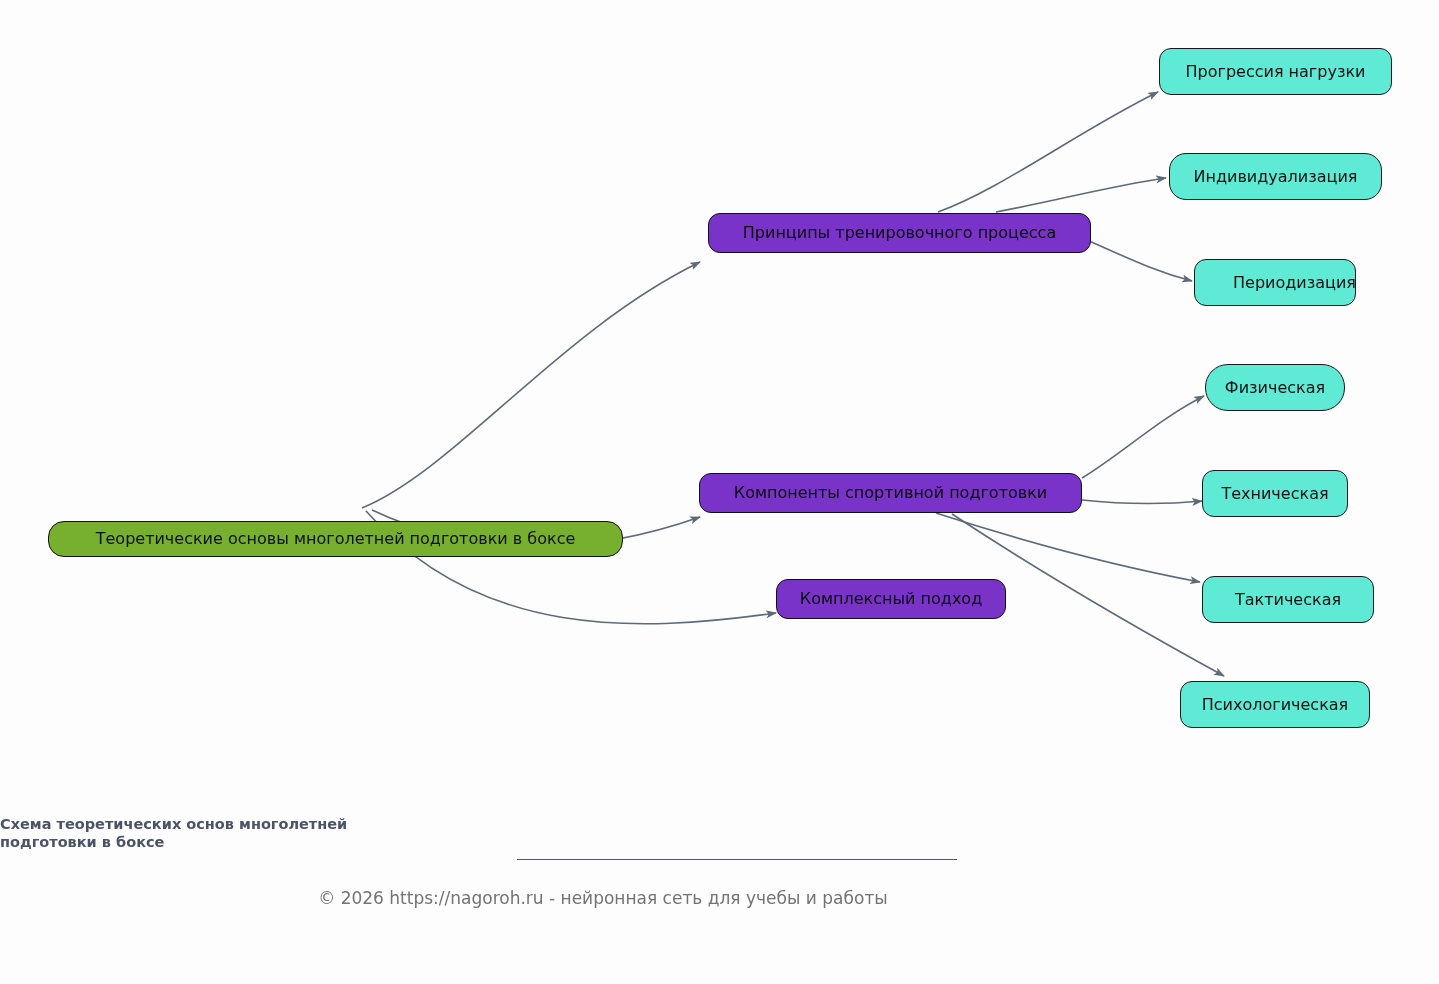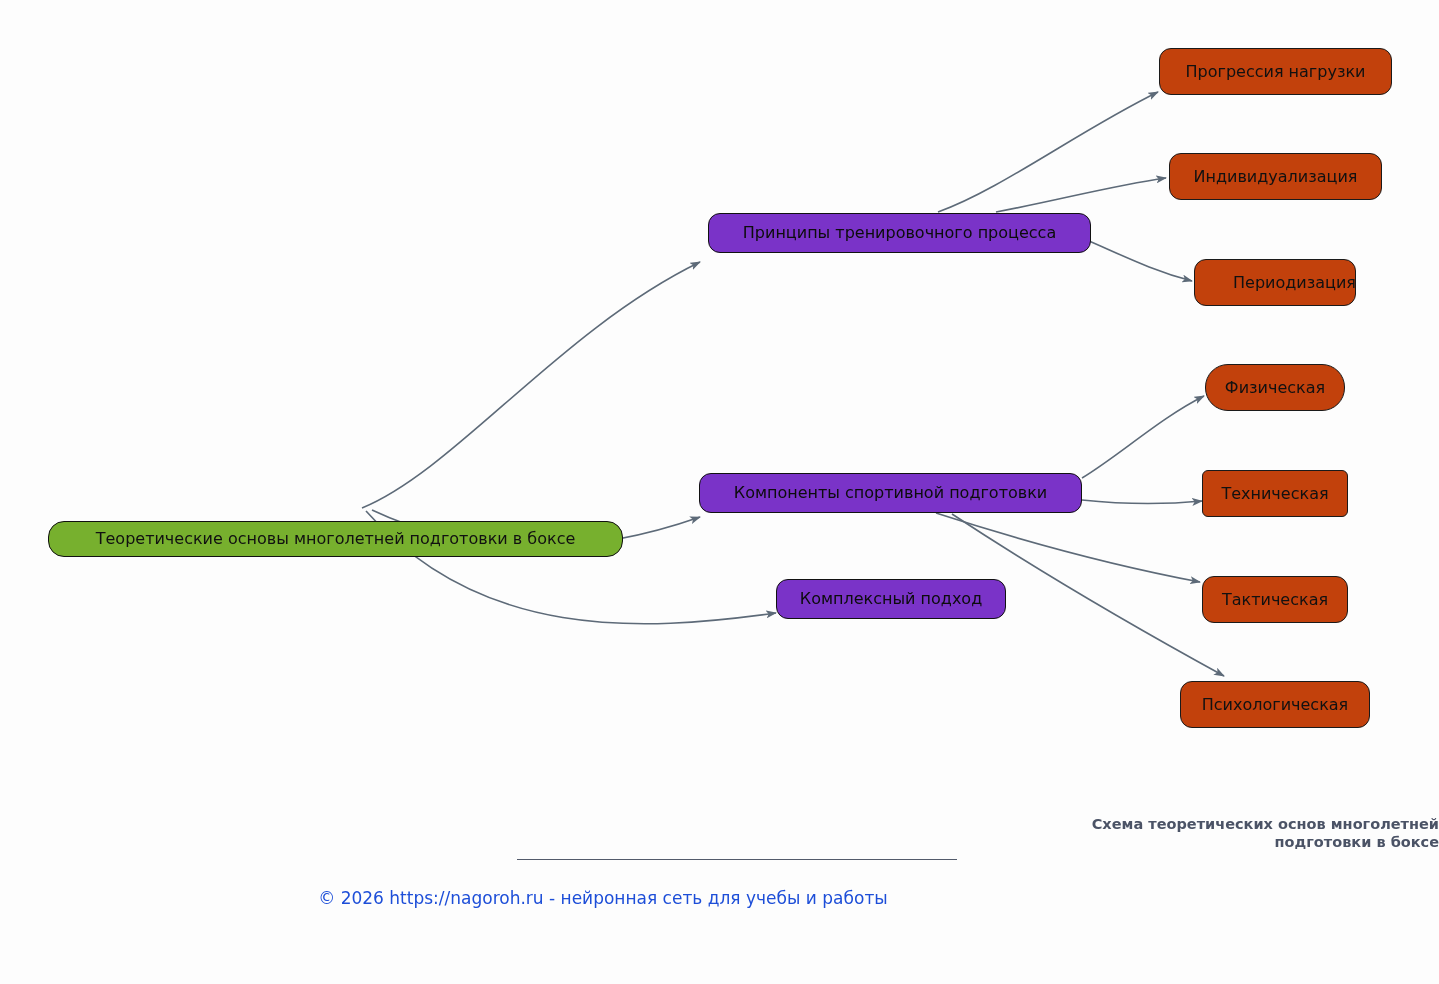--- a/index.html
+++ b/index.html
@@ -52,31 +52,31 @@
   }
 
   .node.branch {
     background: #7a33c8;
     border: 1.6px solid #111111;
     border-radius: 12px;
     color: #0c0c0c;
   }
 
   .node.leaf {
-    background: #c2410c;
+    background: #5eead4;
     border: 1.6px solid #1a1a1a;
     border-radius: 12px;
     color: #111111;
   }
 
   .caption {
     position: absolute;
     left: 0;
     width: 1439px;
-    text-align: right;
+    text-align: left;
     font-family: "DejaVu Sans", sans-serif;
     font-weight: bold;
     font-size: 14.5px;
     line-height: 18px;
     color: #4b5366;
   }
 
   .caption-line2 {
     display: block;
   }
@@ -87,21 +87,21 @@
     border-top: 1.4px solid #535b6b;
   }
 
   .footer {
     position: absolute;
     left: 0;
     width: 1206px;
     text-align: center;
     font-family: "DejaVu Sans", sans-serif;
     font-size: 17px;
-    color: #1d4ed8;
+    color: #737373;
   }
 </style>
 </head>
 <body>
 
 <div id="canvas">
 
   <svg class="edges" viewBox="0 0 1439 984" width="1439" height="984" xmlns="http://www.w3.org/2000/svg">
     <defs>
       <marker id="arrowhead" markerWidth="11" markerHeight="8" refX="10" refY="4" orient="auto" markerUnits="userSpaceOnUse">
@@ -143,37 +143,37 @@
   </div>
 
   <div class="node branch" style="left:776px; top:579px; width:230px; height:40px;">
     <span>Комплексный подход</span>
   </div>
 
   <div class="node leaf" style="left:1159px; top:48px; width:233px; height:47px;">
     <span>Прогрессия нагрузки</span>
   </div>
 
-  <div class="node leaf" style="left:1169px; top:153px; width:213px; height:47px;">
+  <div class="node leaf" style="left:1169px; top:153px; width:213px; height:47px;border-radius:17px;">
     <span>Индивидуализация</span>
   </div>
 
   <div class="node leaf" style="left:1194px; top:259px; width:162px; height:47px;padding-left:39px;">
     <span>Периодизация</span>
   </div>
 
   <div class="node leaf" style="left:1205px; top:364px; width:140px; height:47px;border-radius:23px;">
     <span>Физическая</span>
   </div>
 
-  <div class="node leaf" style="left:1202px; top:470px; width:146px; height:47px;border-radius:6px;">
+  <div class="node leaf" style="left:1202px; top:470px; width:146px; height:47px;">
     <span>Техническая</span>
   </div>
 
-  <div class="node leaf" style="left:1202px; top:576px; width:146px; height:47px;">
+  <div class="node leaf" style="left:1202px; top:576px; width:172px; height:47px;">
     <span>Тактическая</span>
   </div>
 
   <div class="node leaf" style="left:1180px; top:681px; width:190px; height:47px;">
     <span>Психологическая</span>
   </div>
 
   <div class="caption" style="top:815px;">
     <span>Схема теоретических основ многолетней</span>
     <span class="caption-line2">подготовки в боксе</span>

